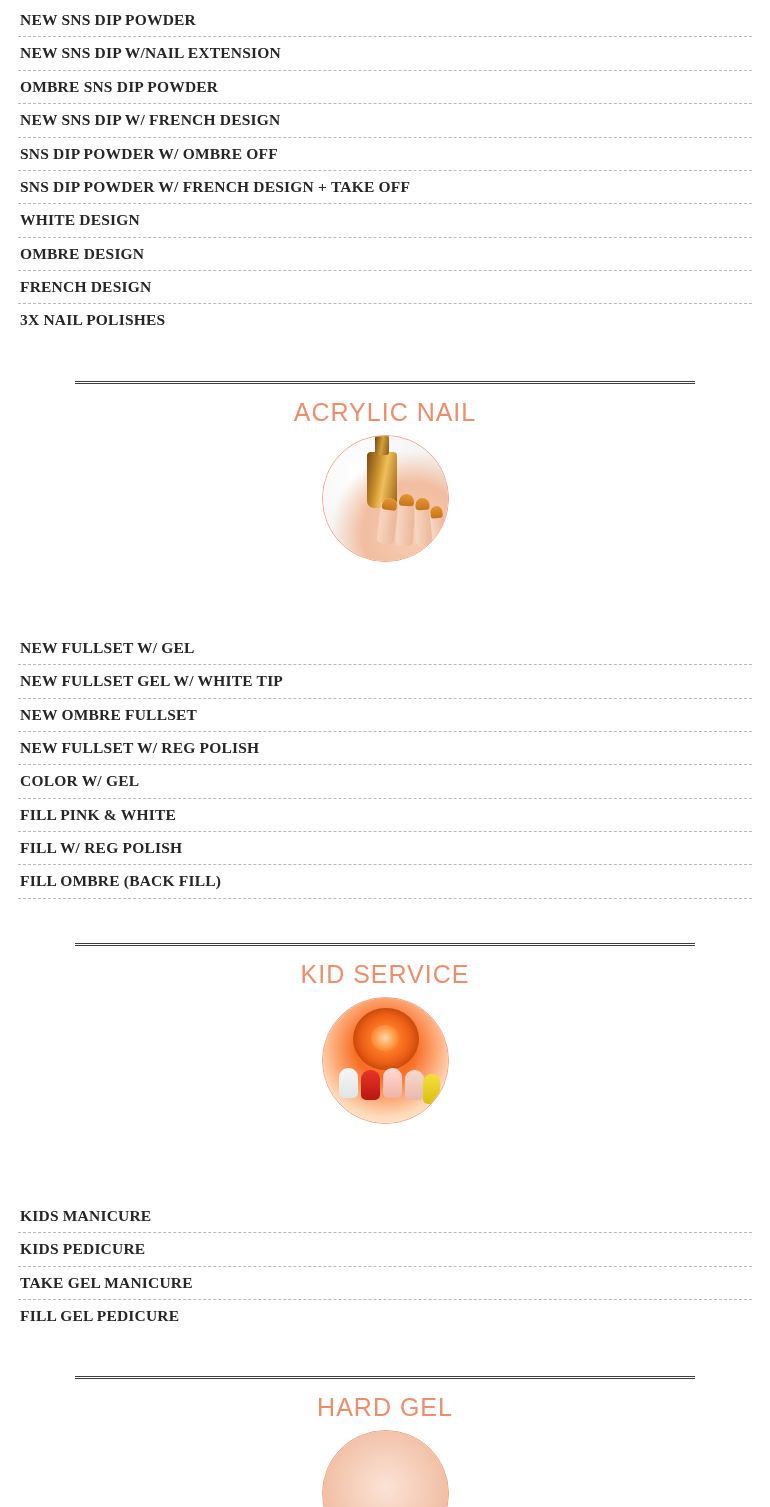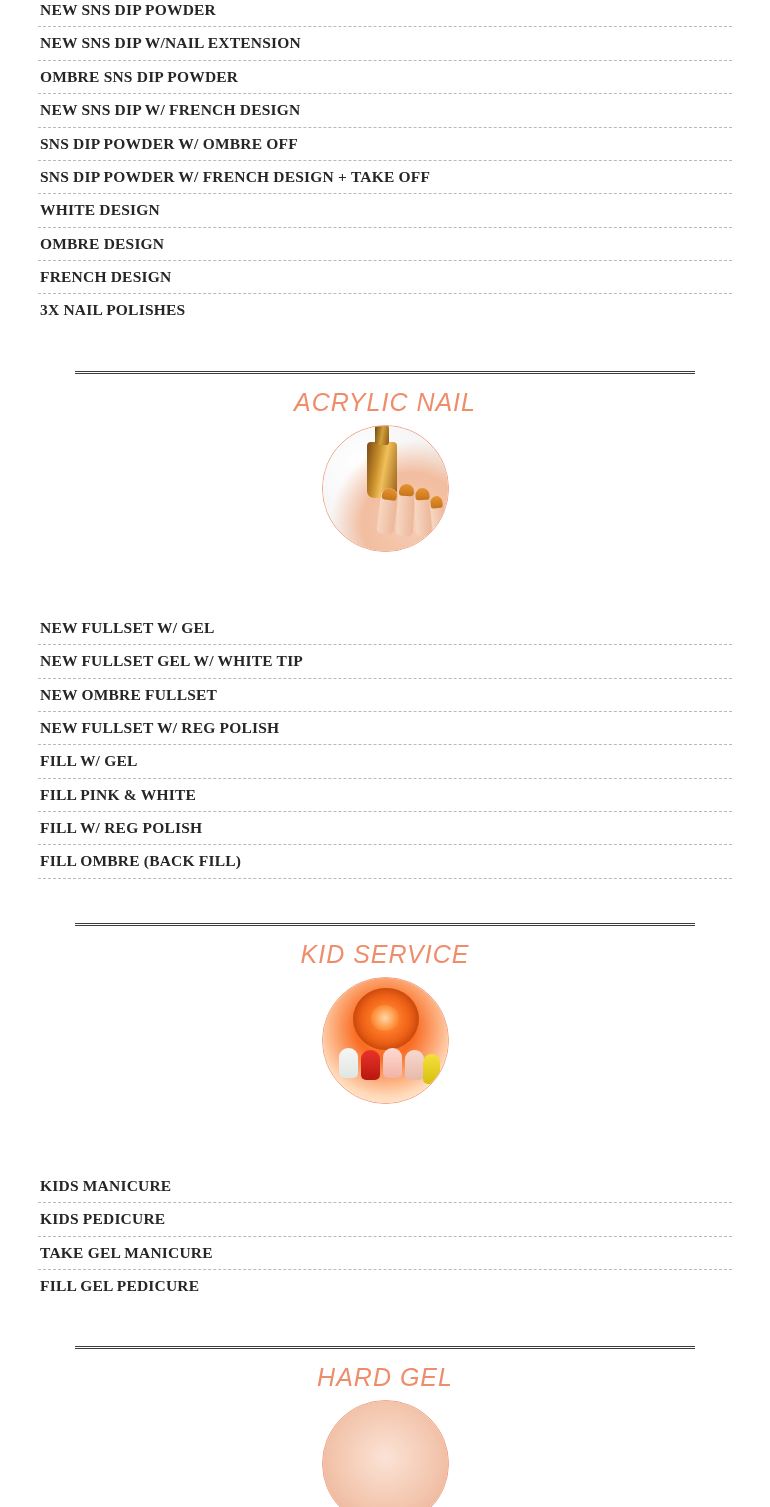--- a/index.html
+++ b/index.html
@@ -13,22 +13,22 @@
     font-family: "Liberation Serif", serif;
     color: #1a1a1a;
     overflow-x: hidden;
   }
   .page {
     width: 770px;
     position: relative;
   }
   
   .service-list {
-    padding: 0 38px;
-    margin: 0;
+    padding: 0 8px;
+    margin: 10px;
   }
   .service-row {
     font-family: "Liberation Serif", serif;
     font-weight: bold;
     font-size: 15.5px;
     letter-spacing: 0.2px;
     color: #262626;
     padding: 6px 0 7px 2px;
     border-bottom: 1px dashed #b9b9b9;
     line-height: 1.25;
@@ -48,21 +48,20 @@
     height: 0;
   }
   .section-title {
     text-align: center;
     font-family: "Liberation Sans", sans-serif;
     font-weight: normal;
     font-size: 25px;
     letter-spacing: 1px;
     color: #ef8d6b;
     margin: 14px 0 0 0;
-    font-style: italic;
   }
   .section-photo-wrap {
     display: flex;
     justify-content: center;
     margin-top: 8px;
   }
   .photo-circle {
     width: 125px;
     height: 125px;
     border-radius: 50%;
@@ -209,21 +208,21 @@
           </span>
       </div>
     </div>
   </div>
   <div class="list-gap-top"></div>
   <div class="service-list">
     <div class="service-row first">NEW FULLSET W/ GEL</div>
     <div class="service-row">NEW FULLSET GEL W/ WHITE TIP</div>
     <div class="service-row">NEW OMBRE FULLSET</div>
     <div class="service-row">NEW FULLSET W/ REG POLISH</div>
-    <div class="service-row">FILL W/ GEL</div>
+    <div class="service-row">COLOR W/ GEL</div>
     <div class="service-row">FILL PINK &amp; WHITE</div>
     <div class="service-row">FILL W/ REG POLISH</div>
     <div class="service-row">FILL OMBRE (BACK FILL)</div>
   </div>
 
   <div class="section-sep"></div>
   <h2 class="section-title">KID SERVICE</h2>
   <div class="section-photo-wrap">
     <div class="photo-circle">
       <div class="photo-kid">

